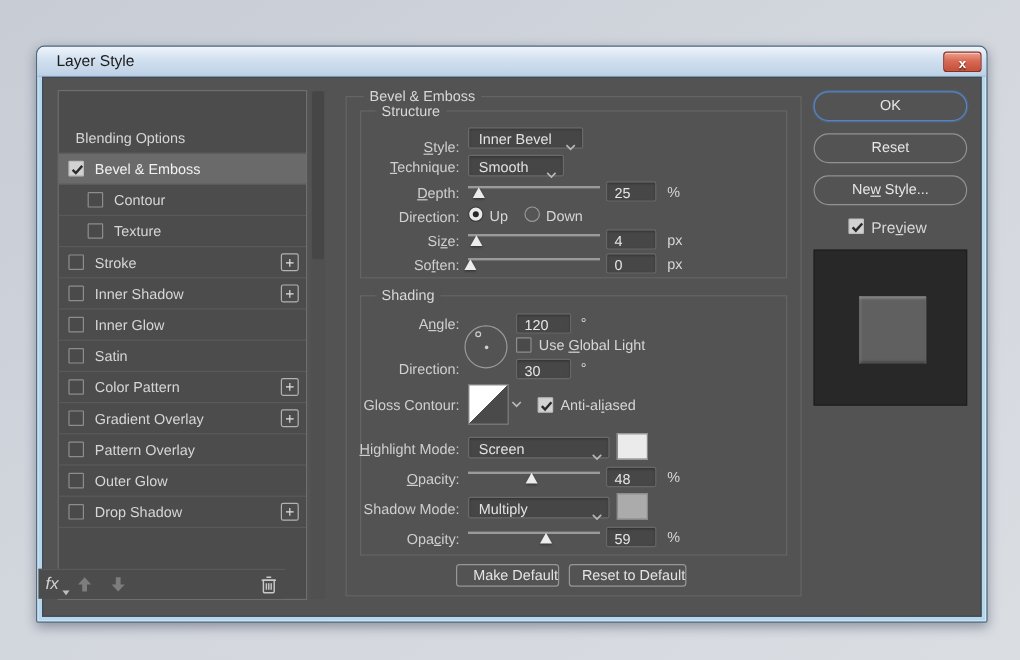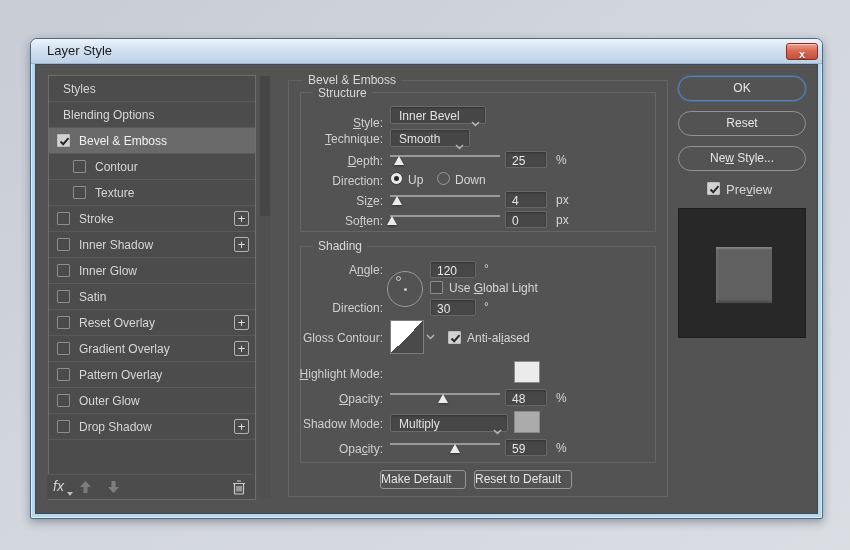--- a/index.html
+++ b/index.html
@@ -67,21 +67,21 @@
   .row { position:absolute; left:0; width:206px; height:26px; border-bottom:1px solid #5a5a5a; cursor:pointer; }
   .row.sel { background:#6a6a6a; }
   .row .rl { position:absolute; top:6px; font-size:12px; color:#d6d6d6; white-space:nowrap; }
   .row.sel .rl { color:#f2f2f2; }
   .row .cb { top:6px; }
   .plus { position:absolute; right:6px; top:5px; width:15px; height:15px; border:1px solid #b2b2b2;
           border-radius:2px; color:#dcdcdc; font-size:13px; line-height:13px; text-align:center; cursor:pointer; }
   .sb-scroll { position:absolute; left:259px; top:76px; width:12px; height:423px; background:#505050; }
   .sb-thumb { position:absolute; left:1px; top:0; width:10px; height:140px; background:#464646; border-radius:2px; }
 
-  .sb-footer { position:absolute; left:47px; top:474px; width:206px; height:25px;
+  .sb-footer { position:absolute; left:32px; top:474px; width:206px; height:25px;
                background:#4c4c4c; border-top:1px solid #5a5a5a; }
   .fx { position:absolute; left:6px; top:3px; font-size:14px; font-style:italic; color:#d2d2d2; cursor:pointer; }
   .fx .caret { position:absolute; left:14px; top:14px; width:0; height:0;
                border-left:3px solid transparent; border-right:3px solid transparent;
                border-top:4px solid #bdbdbd; }
   .arrow { position:absolute; top:5px; cursor:pointer; }
   .trash { position:absolute; right:7px; top:4px; cursor:pointer; }
 
   
   .pillbtn { position:absolute; left:678px; width:128px; height:25px; border-radius:13px;
@@ -100,40 +100,37 @@
   .dial .cdot { position:absolute; left:16px; top:16px; width:3px; height:3px; border-radius:50%; background:#cfcfcf; }
   .dial .marker { position:absolute; left:8px; top:4px; width:5px; height:5px; border-radius:50%;
                   border:1px solid #cfcfcf; }
   .contour { position:absolute; left:390px; top:320px; width:34px; height:34px; border:1px solid #7d7d7d;
              background:linear-gradient(135deg,#ffffff 0 50%,#4a4a4a 50% 100%); cursor:pointer; }
   .contour-arrow { position:absolute; left:424px; top:320px; width:14px; height:34px; cursor:pointer; }
   .contour-arrow svg { position:absolute; left:2px; top:14px; }
   .swatch { position:absolute; width:26px; height:22px; border:1px solid #8a8a8a; cursor:pointer; }
 
   .flatbtn { position:absolute; height:19px; background:#535353; border:1px solid #979797;
-             border-radius:3px; color:#e4e4e4; font-size:12px; text-align:left; line-height:17px; cursor:pointer; }
+             border-radius:3px; color:#e4e4e4; font-size:12px; text-align:right; line-height:17px; cursor:pointer; }
 </style>
 </head>
 <body>
 
 <div id="stage">
 
   <div class="window"></div>
   <div class="titlebar">
     <span class="title">Layer Style</span>
   </div>
   <div class="closebtn">
     <span>x</span>
   </div>
   <div class="dialog-body"></div>
 
   <div class="panel">
-    <div class="row" style="top:0">
-      <span class="rl" style="left:14px">Styles</span>
-      </div>
     <div class="row" style="top:26px">
       <span class="rl" style="left:14px">Blending Options</span>
       </div>
     <div class="row sel" style="top:52px">
       <span class="cb checked" style="left:8px">
         <svg width="11" height="11" viewBox="0 0 11 11">
             <path d="M1.5 5.5 L4.2 8.2 L9.5 2.2" stroke="#2a2a2a" stroke-width="2" fill="none"></path>
           </svg>
         </span>
       <span class="rl" style="left:30px">Bevel &amp; Emboss</span>
@@ -159,21 +156,21 @@
     <div class="row" style="top:182px">
       <span class="cb" style="left:8px"></span>
       <span class="rl" style="left:30px">Inner Glow</span>
       </div>
     <div class="row" style="top:208px">
       <span class="cb" style="left:8px"></span>
       <span class="rl" style="left:30px">Satin</span>
       </div>
     <div class="row" style="top:234px">
       <span class="cb" style="left:8px"></span>
-      <span class="rl" style="left:30px">Reset Overlay</span>
+      <span class="rl" style="left:30px">Color Pattern</span>
       <span class="plus">+</span>
       </div>
     <div class="row" style="top:260px">
       <span class="cb" style="left:8px"></span>
       <span class="rl" style="left:30px">Gradient Overlay</span>
       <span class="plus">+</span>
       </div>
     <div class="row" style="top:286px">
       <span class="cb" style="left:8px"></span>
       <span class="rl" style="left:30px">Pattern Overlay</span>
@@ -298,20 +295,26 @@
       </svg>
   </div>
   <span class="cb checked" style="left:448px; top:331px">
     <svg width="11" height="11" viewBox="0 0 11 11">
         <path d="M1.5 5.5 L4.2 8.2 L9.5 2.2" stroke="#2a2a2a" stroke-width="2" fill="none"></path>
       </svg>
     </span>
   <span class="txt" style="left:467px; top:331px">Anti-al<u>i</u>ased</span>
 
   <span class="lbl" style="left:250px; top:367px"><u>H</u>ighlight Mode:</span>
+  <div class="dd" style="left:390px; top:364px; width:118px">
+    <span class="ddtxt">Screen</span>
+    <span class="chev"><svg width="9" height="6" viewBox="0 0 9 6">
+          <path d="M1 1 L4.5 4.5 L8 1" stroke="#b8b8b8" stroke-width="1.4" fill="none"></path>
+        </svg></span>
+  </div>
   <div class="swatch" style="left: 514px; top: 361px; background: rgb(235, 235, 235);"></div>
 
   <span class="lbl" style="left:250px; top:392px"><u>O</u>pacity:</span>
   <div class="slider" style="left:390px; top:390px">
     <div class="track"></div>
     <div class="thumb" style="left: 48%;"></div>
   </div>
   <div class="vbox" style="left:505px; top:389px">
       <span>48</span>
     </div>

